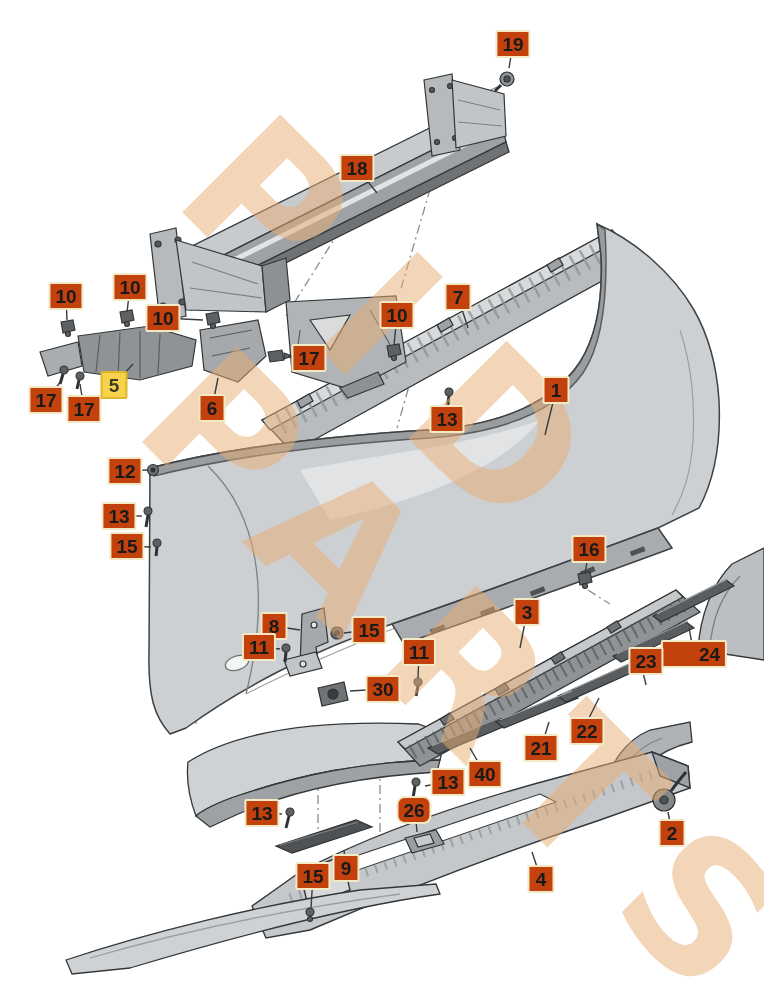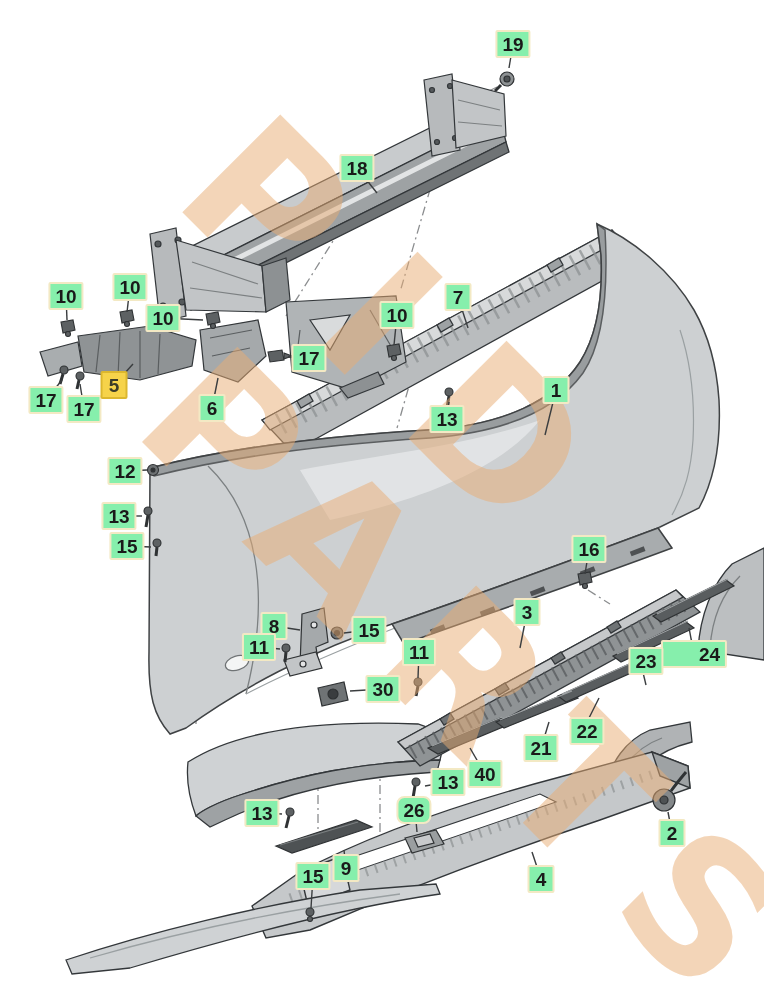--- a/index.html
+++ b/index.html
@@ -3,21 +3,21 @@
 <meta charset="utf-8">
 <style>
   html,body{margin:0;padding:0;background:#ffffff;}
   .stage{
     position:relative;width:764px;height:1000px;background:#ffffff;
     overflow:hidden;font-family:"Liberation Sans",sans-serif;
   }
   .stage svg{position:absolute;left:0;top:0;}
   .callout{
     position:absolute;transform:translate(-50%,-50%);
-    background:#86efac;border:2px solid #f3e9c4;border-radius:2px;
+    background:#c2410c;border:2px solid #f3e9c4;border-radius:2px;
     color:#1a1a1a;font-size:19px;font-weight:bold;line-height:1;
     padding:3px 5px 2px 5px;min-width:13px;text-align:center;
     box-sizing:content-box;z-index:5;cursor:pointer;
   }
   .callout.hl{background:#f6d34a;border-color:#dcb72e;color:#3c3c28;}
 </style>
 </head>
 <body>
 
 <div class="stage">

